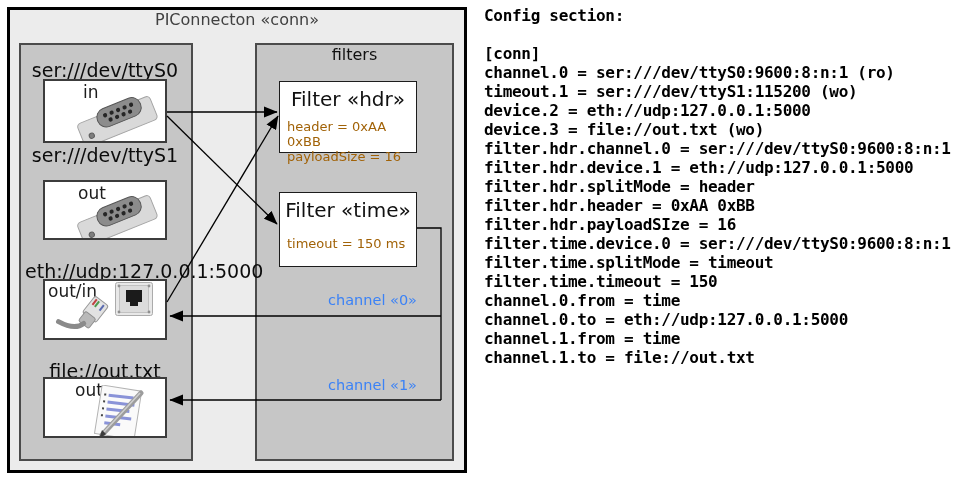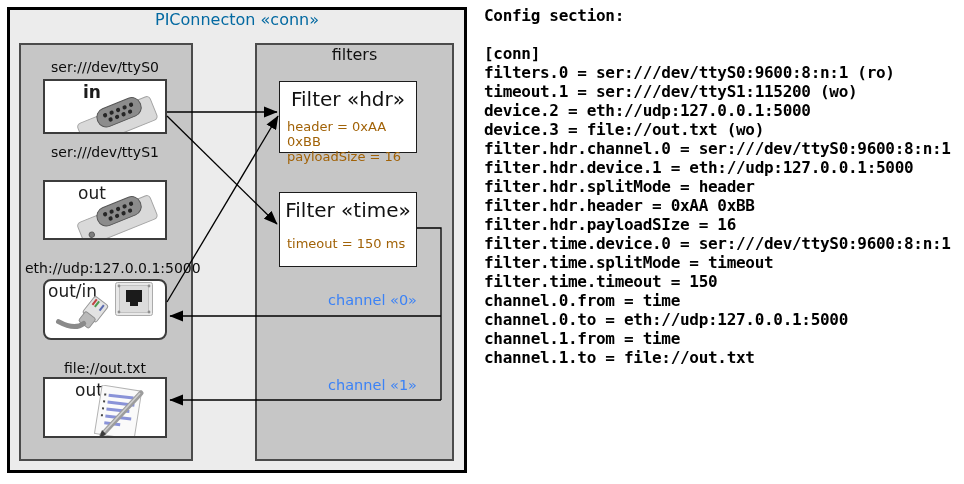--- a/index.html
+++ b/index.html
@@ -1,29 +1,29 @@
 <!DOCTYPE html>
 <html><head>
 <meta charset="utf-8">
 <style>
   html,body{margin:0;padding:0;background:#ffffff;width:964px;height:484px;overflow:hidden;}
   .stage{position:relative;width:964px;height:484px;font-family:"DejaVu Sans",sans-serif;color:#111;}
   .abs{position:absolute;}
 
   
   .outer-box{left:7px;top:7px;width:460px;height:466px;border:3px solid #000;background:#ececec;box-sizing:border-box;}
-  .diagram-title{left:7px;top:10px;width:460px;text-align:center;font-size:16px;color:#0369a1;}
+  .diagram-title{left:7px;top:10px;width:460px;text-align:center;font-size:16px;color:#404040;}
 
   .panel{background:#c6c6c6;border:2px solid #4b4b4b;box-sizing:border-box;}
   .devices-panel{left:19px;top:43px;width:174px;height:418px;}
   .filters-panel{left:255px;top:43px;width:199px;height:418px;}
   .panel-label{font-size:16px;text-align:center;color:#111;}
   .filters-label{left:255px;top:45px;width:199px;}
 
-  .dev-label{left:25px;width:160px;text-align:center;font-size:14px;color:#0c0c0c;white-space:nowrap;}
+  .dev-label{left:25px;width:160px;text-align:center;font-size:19px;color:#0c0c0c;white-space:nowrap;}
   .dev-box{left:43px;width:124px;background:#fff;border:2px solid #3c3c3c;box-sizing:border-box;overflow:hidden;}
   .dir-text{font-size:17px;color:#1c1c1c;line-height:20px;}
 
   .filter-box{left:279px;width:138px;background:#fff;border:1.5px solid #1c1c1c;box-sizing:border-box;}
   .filter-title{margin-top:5px;text-align:center;font-size:20px;color:#111;}
   .filter-attrs{margin-top:8px;margin-left:7px;font-size:13px;line-height:15px;color:#a16207;}
 
   .channel-label{width:130px;text-align:right;font-size:14.5px;color:#3b82f6;}
 
   
@@ -38,21 +38,21 @@
 <div class="stage">
 
   <div class="abs outer-box"></div>
   <div class="abs diagram-title">PIConnecton «conn»</div>
 
   <div class="abs panel devices-panel"></div>
   <div class="abs panel filters-panel"></div>
   <div class="abs panel-label filters-label">filters</div>
 
   <div class="abs dev-label" style="top:59px;">ser:///dev/ttyS0</div>
-  <div class="abs dev-box" style="top:79px;height:55px;font-weight:bold;">
+  <div class="abs dev-box" style="top:79px;height:64px;">
     <span class="abs dir-text" style="left:38px;top:1px;">in</span>
     <svg class="abs" style="left:24px;top:13px;" width="96" height="48" viewBox="0 0 96 48">
       <g transform="rotate(-22 48 24)">
         <rect x="8" y="15" width="78" height="25" rx="4" fill="#d9d9d9" stroke="#a3a3a3"></rect>
         <rect x="29" y="10" width="46" height="19" rx="9" fill="#8c8c8c" stroke="#565656"></rect>
         <circle cx="38" cy="17" r="2.1" fill="#262626"></circle>
           <circle cx="45" cy="17" r="2.1" fill="#262626"></circle>
           <circle cx="52" cy="17" r="2.1" fill="#262626"></circle>
           <circle cx="59" cy="17" r="2.1" fill="#262626"></circle>
           <circle cx="66" cy="17" r="2.1" fill="#262626"></circle>
@@ -80,21 +80,21 @@
         <circle cx="41.5" cy="23" r="2.1" fill="#262626"></circle>
           <circle cx="48.5" cy="23" r="2.1" fill="#262626"></circle>
           <circle cx="55.5" cy="23" r="2.1" fill="#262626"></circle>
           <circle cx="62.5" cy="23" r="2.1" fill="#262626"></circle>
         <circle cx="18" cy="31" r="2.6" fill="#7e7e7e" stroke="#5c5c5c"></circle>
       </g>
     </svg>
   </div>
 
   <div class="abs dev-label" style="top:260px;">eth://udp:127.0.0.1:5000</div>
-  <div class="abs dev-box" style="top:279px;height:61px;border-radius:8px;">
+  <div class="abs dev-box" style="top:279px;height:61px;">
     <span class="abs dir-text" style="left:3px;top:0px;">out/in</span>
     <svg class="abs" style="left:70px;top:1px;" width="38" height="34" viewBox="0 0 38 34">
       <rect x="0.5" y="0.5" width="37" height="33" rx="2" fill="#e8e8e8" stroke="#ababab"></rect>
       <rect x="4.5" y="3.5" width="29" height="27" fill="#dcdcdc" stroke="#c2c2c2"></rect>
       <path d="M11,8 h16 v12 h-4 v4 h-8 v-4 h-4 z" fill="#1b1b1b"></path>
       <circle cx="4" cy="4" r="1.4" fill="#8f8f8f"></circle>
         <circle cx="34" cy="4" r="1.4" fill="#8f8f8f"></circle>
       <circle cx="4" cy="30" r="1.4" fill="#8f8f8f"></circle>
         <circle cx="34" cy="30" r="1.4" fill="#8f8f8f"></circle>
     </svg>
@@ -163,21 +163,21 @@
       <polyline points="417,228 441,228 441,400"></polyline>
       <line x1="441" y1="316" x2="170" y2="316" marker-end="url(#arr)"></line>
       <line x1="441" y1="400" x2="170" y2="400" marker-end="url(#arr)"></line>
     </g>
   </svg>
 
   <div class="abs cfg">
     <div class="cfg-line">Config section:</div>
     <div class="cfg-line"></div>
     <div class="cfg-line">[conn]</div>
-    <div class="cfg-line">filters.0 = ser:///dev/ttyS0:9600:8:n:1 (ro)</div>
+    <div class="cfg-line">channel.0 = ser:///dev/ttyS0:9600:8:n:1 (ro)</div>
     <div class="cfg-line">timeout.1 = ser:///dev/ttyS1:115200 (wo)</div>
     <div class="cfg-line">device.2 = eth://udp:127.0.0.1:5000</div>
     <div class="cfg-line">device.3 = file://out.txt (wo)</div>
     <div class="cfg-line">filter.hdr.channel.0 = ser:///dev/ttyS0:9600:8:n:1</div>
     <div class="cfg-line">filter.hdr.device.1 = eth://udp:127.0.0.1:5000</div>
     <div class="cfg-line">filter.hdr.splitMode = header</div>
     <div class="cfg-line">filter.hdr.header = 0xAA 0xBB</div>
     <div class="cfg-line">filter.hdr.payloadSIze = 16</div>
     <div class="cfg-line">filter.time.device.0 = ser:///dev/ttyS0:9600:8:n:1</div>
     <div class="cfg-line">filter.time.splitMode = timeout</div>

